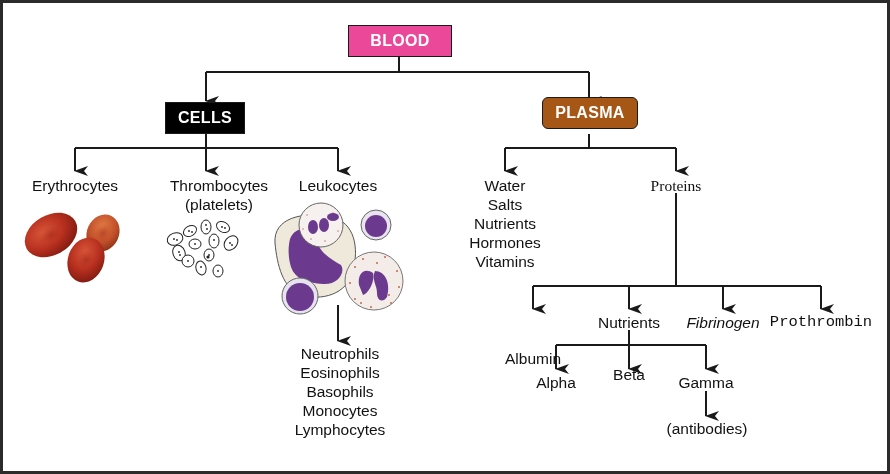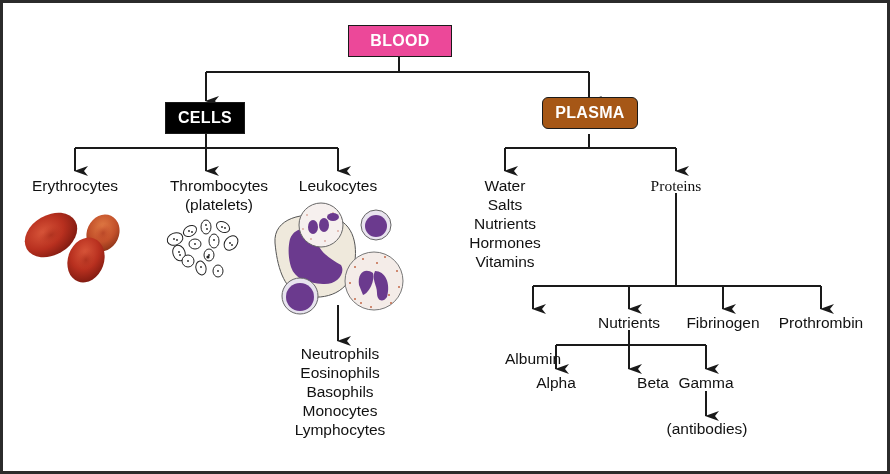--- a/index.html
+++ b/index.html
@@ -217,24 +217,24 @@
     <span>Neutrophils</span>
     <span>Eosinophils</span>
     <span>Basophils</span>
     <span>Monocytes</span>
     <span>Lymphocytes</span>
   </div>
   <div class="lbl" style="left:673px; top:173px;font-family:Liberation Serif, serif;">Proteins</div>
 
   <div class="lbl" style="left:530px; top:310px;margin-top:36px;">Albumin</div>
   <div class="lbl" style="left:626px; top:310px;">Nutrients</div>
-  <div class="lbl" style="left:720px; top:310px;">Fibrinogen</div>
-  <div class="lbl" style="left:818px; top:310px;">Prothrombin</div>
+  <div class="lbl" style="left:720px; top:310px;font-style:italic;">Fibrinogen</div>
+  <div class="lbl" style="left:818px; top:310px;font-family:Liberation Mono, monospace;">Prothrombin</div>
 
   <div class="lbl" style="left:553px; top:370px;">Alpha</div>
-  <div class="lbl" style="left:626px; top:370px;margin-left:24px;">Beta</div>
+  <div class="lbl" style="left:626px; top:362px;">Beta</div>
   <div class="lbl" style="left:703px; top:370px;">Gamma</div>
 
   <div class="lbl stack" style="left:704px; top:416px;">
     <span>(antibodies)</span>
   </div>
 
 </div>
 
 </body></html>

